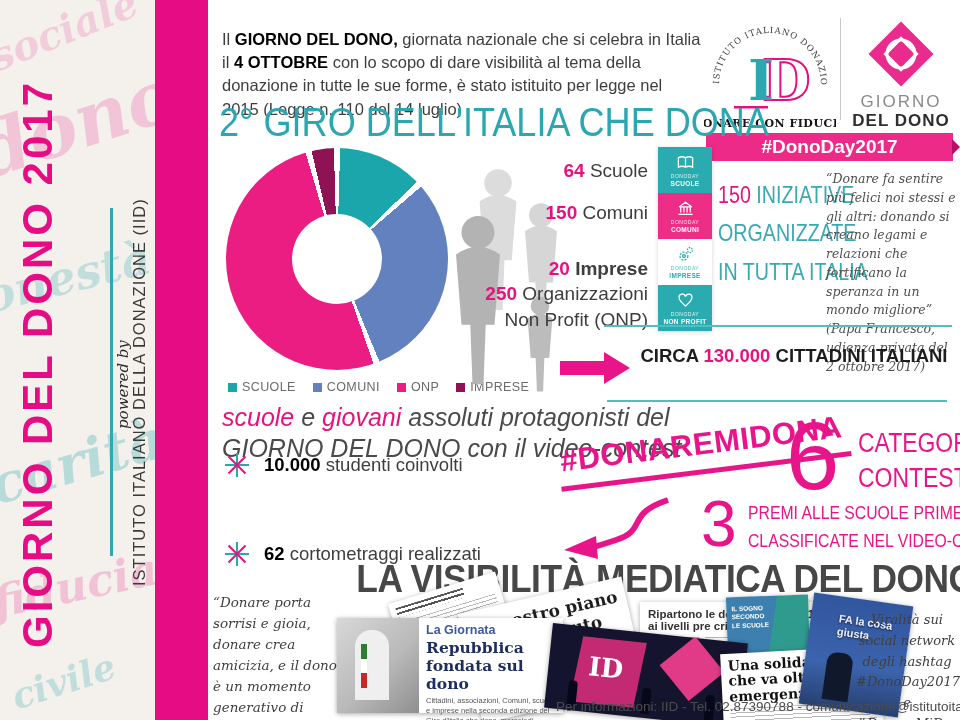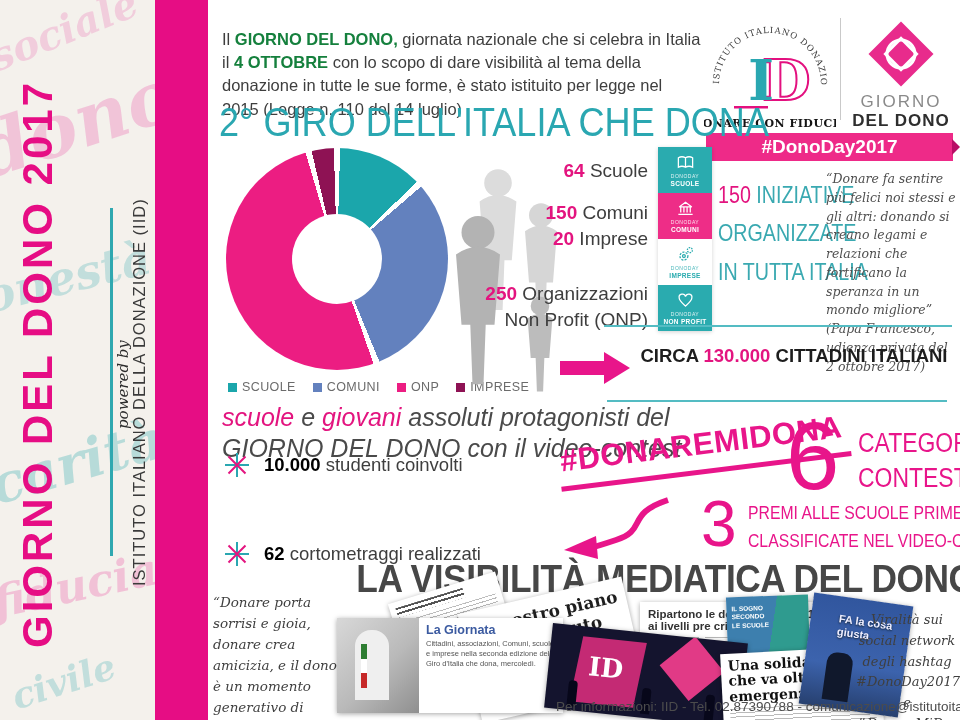--- a/index.html
+++ b/index.html
@@ -21,41 +21,41 @@
   #wm5{top:660px;left:10px;font-size:36px;transform:rotate(-18deg);}
   .vtext{writing-mode:vertical-rl;transform:rotate(180deg);display:flex;align-items:center;justify-content:center;}
   #v-title{left:14px;top:36px;height:655px;font-size:42px;font-weight:bold;letter-spacing:3px;color:#e60d84;}
   #v-line{left:110px;top:208px;width:3px;height:348px;background:#2fa8b0;}
   #v-powered{left:114px;top:295px;height:180px;font-family:"DejaVu Serif",serif;font-style:italic;font-size:15px;color:#2b2b2b;}
   #v-org{left:130px;top:118px;height:548px;font-size:16.5px;letter-spacing:1px;color:#3a3a3a;}
   #pinkbar{left:155px;top:0;width:53px;height:720px;background:#e60d84;}
 
   
   #intro{left:222px;top:11px;width:480px;font-size:16.5px;line-height:1.42;color:#3e3e3e;}
-  #intro b{color:#15803d;}
+  #intro b{color:#000000;}
   #iid-logo{left:704px;top:6px;width:132px;height:128px;}
   #logo-div{left:840px;top:18px;width:1px;height:102px;background:#c9c9c9;}
   #gdd-logo{left:846px;top:14px;width:110px;height:120px;}
   #banner{left:706px;top:133px;width:247px;height:28px;background:#ee2a88;display:flex;align-items:center;justify-content:center;
           color:#fff;font-weight:bold;font-size:19px;}
   #banner:after{content:"";position:absolute;right:-7px;top:6px;border-left:8px solid #b80e66;border-top:8px solid transparent;border-bottom:8px solid transparent;}
 
   
   #section-title{left:219px;top:99px;font-size:41px;color:#2aa7b1;white-space:nowrap;transform:scaleX(0.88);transform-origin:left top;}
   #donut{left:226px;top:148px;width:222px;height:222px;border-radius:50%;}
   #donut-hole{left:292px;top:214px;width:90px;height:90px;border-radius:50%;background:#fff;}
   #legend{left:228px;top:380px;display:flex;gap:17px;font-size:12.5px;color:#6b6b6b;letter-spacing:0.4px;}
   .legend-item{display:flex;align-items:center;gap:5px;}
   .sw{width:9px;height:9px;display:inline-block;}
 
   
   #persons{left:438px;top:148px;}
   .stat{position:absolute;right:312px;text-align:right;font-size:19px;white-space:nowrap;line-height:1.35;}
   .stat b{color:#e3147f;}
-  #stat0{top:158px;} #stat1{top:200px;} #stat2{top:226px;} #stat3{top:281px;}
+  #stat0{top:158px;} #stat1{top:200px;} #stat2{top:256px;font-weight:bold;} #stat3{top:281px;}
   #badges{left:658px;top:147px;width:54px;box-shadow:0 1px 4px rgba(0,0,0,0.18);}
   .badge{width:54px;height:46px;display:flex;flex-direction:column;align-items:center;justify-content:center;gap:1px;}
   .badge svg{display:block;}
   .badge .b1{font-size:5px;letter-spacing:0.5px;opacity:0.85;}
   .badge .b2{font-size:6.5px;font-weight:bold;letter-spacing:0.3px;}
 
   
   #initiatives{left:718px;top:176px;font-size:24px;color:#3aa9b1;line-height:1.6;white-space:nowrap;transform:scaleX(0.82);transform-origin:left top;}
   #initiatives b{color:#e3147f;font-weight:normal;}
   #pope-quote{left:826px;top:170px;width:132px;text-align:left;font-family:"DejaVu Serif",serif;font-style:italic;
@@ -320,20 +320,21 @@
         <div class="lines"></div>
       </div>
   </div>
   <div id="c-tv2" class="card">
     <div id="tv2-title">IL SOGNO SECONDO LE SCUOLE</div>
   </div>
   <div id="c-giornata" class="card">
     <div id="g-photo"></div>
     <div id="g-text">
       <div id="g-kicker">La Giornata</div>
+      <div id="g-head">Repubblica fondata sul dono</div>
       <div id="g-body">Cittadini, associazioni, Comuni, scuole e imprese nella seconda edizione del Giro d'Italia che dona, mercoledì.</div>
     </div>
   </div>
   <div id="c-tv1" class="card">
     <div class="tv1-panel" id="tv1-p1"></div>
     <div class="tv1-panel" id="tv1-p2"></div>
     <div id="tv1-id">ID</div>
     <div class="tv1-fig" style="left:22px;"></div>
     <div class="tv1-fig" style="left:96px;"></div>
     <div class="tv1-fig" style="left:160px;"></div>

